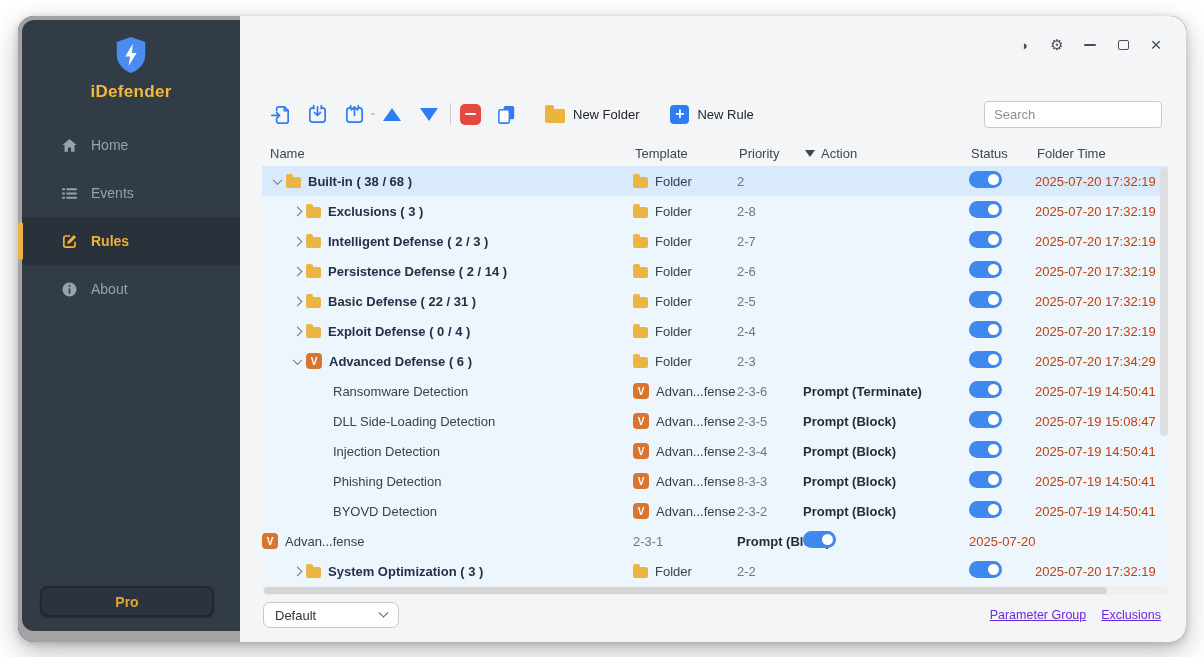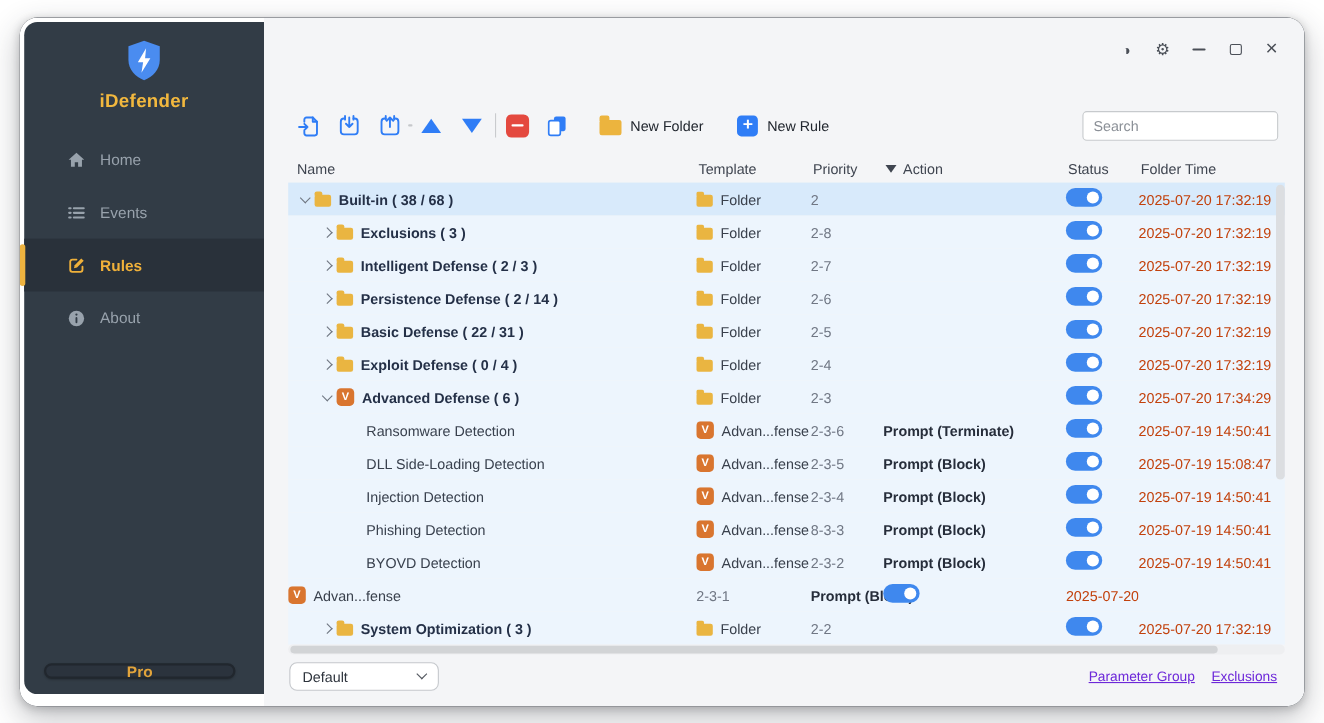--- a/index.html
+++ b/index.html
@@ -3,33 +3,33 @@
 <meta charset="utf-8">
 <style>
   * { margin:0; padding:0; box-sizing:border-box; }
   html,body { width:1204px; height:657px; overflow:hidden; background:#ffffff;
     font-family:"Liberation Sans","DejaVu Sans",sans-serif; }
   .window { position:absolute; left:18px; top:16px; width:1168px; height:626px;
     border-radius:16px; background:#242b34; display:flex; overflow:hidden;
     box-shadow:0 10px 28px rgba(40,44,52,.30), 0 2px 8px rgba(0,0,0,.18); }
 
   
-  .sidebar-col { width:222px; position:relative; background:#ffffff; flex:0 0 222px; }
+  .sidebar-col { width:222px; position:relative; background:#a3a3a3; flex:0 0 222px; }
   .sidebar { position:absolute; left:4px; top:4px; right:0; bottom:11px;
     background:#323c46; border-radius:12px 0 0 12px; color:#98a2ac; }
   .logo-wrap { padding-top:15px; text-align:center; }
   .app-name { margin-top:7px; color:#f2b83e; font-weight:bold; font-size:17px; letter-spacing:.3px; }
   .nav { margin-top:19px; }
   .nav-item { position:relative; height:48px; display:flex; align-items:center; gap:13px;
     padding-left:38px; font-size:14px; cursor:default; }
   .nav-item .nicon { width:18px; height:18px; display:inline-flex; align-items:center; justify-content:center; }
   .nav-item.active { background:#29313a; color:#f0b13a; font-weight:bold; }
   .nav-item.active .accent { position:absolute; left:-4px; top:5px; bottom:5px; width:5px;
     border-radius:3px; background:#eeb33f; }
-  .pro-btn { position:absolute; left:18px; right:26px; bottom:14px; height:14px;
+  .pro-btn { position:absolute; left:18px; right:26px; bottom:14px; height:31px;
     border-radius:8px; background:#2b333d; border:2px solid #21272e; color:#e2a43b;
     font-weight:bold; font-size:14px; display:flex; align-items:center; justify-content:center;
     box-shadow:0 1px 2px rgba(0,0,0,.25); }
 
   
   .main-col { flex:1; position:relative; background:#f4f5f7; }
   .titlebar { position:absolute; top:21px; right:22px; display:flex; gap:17px; align-items:center; color:#4a4f57; }
   .tb-btn { width:16px; height:16px; display:flex; align-items:center; justify-content:center; font-size:13px; }
   .glyph-gear { font-size:15px; }
   .glyph-close { font-size:19px; line-height:14px; }

